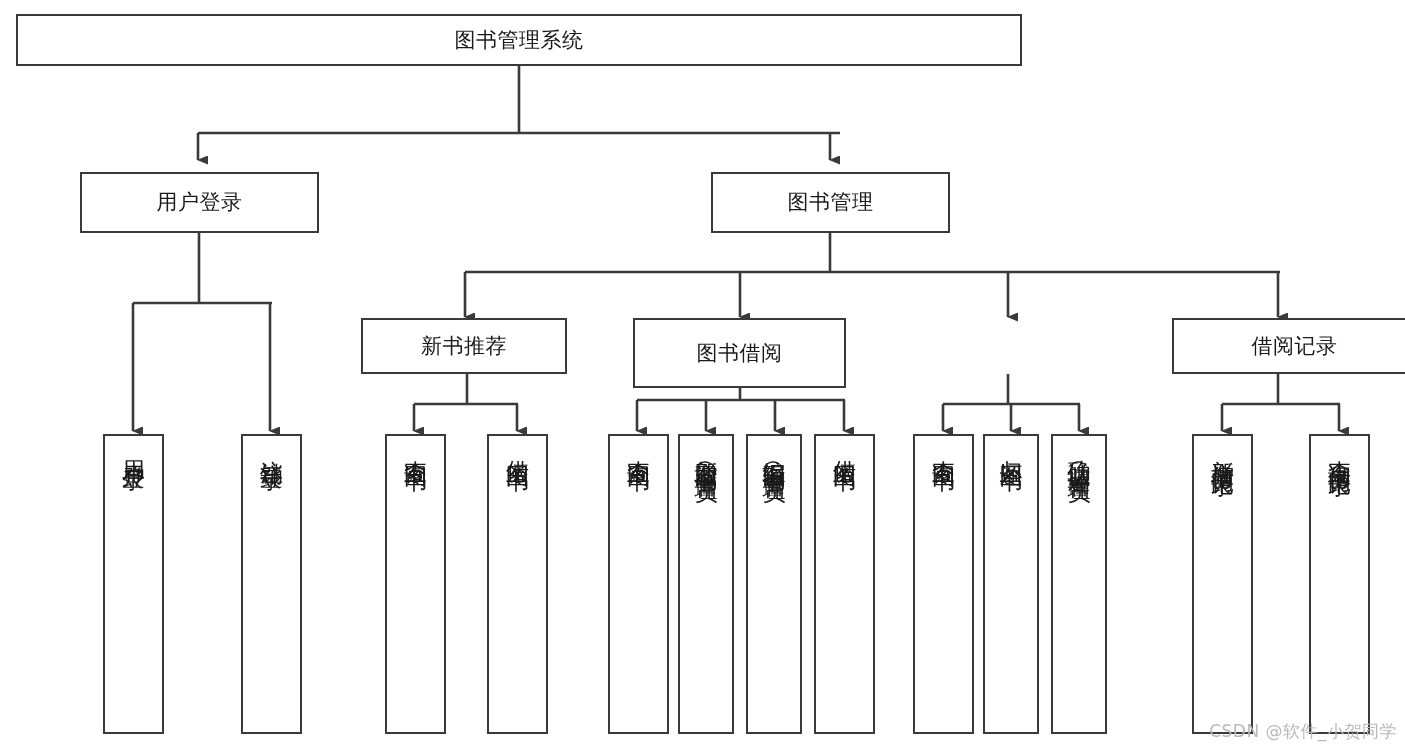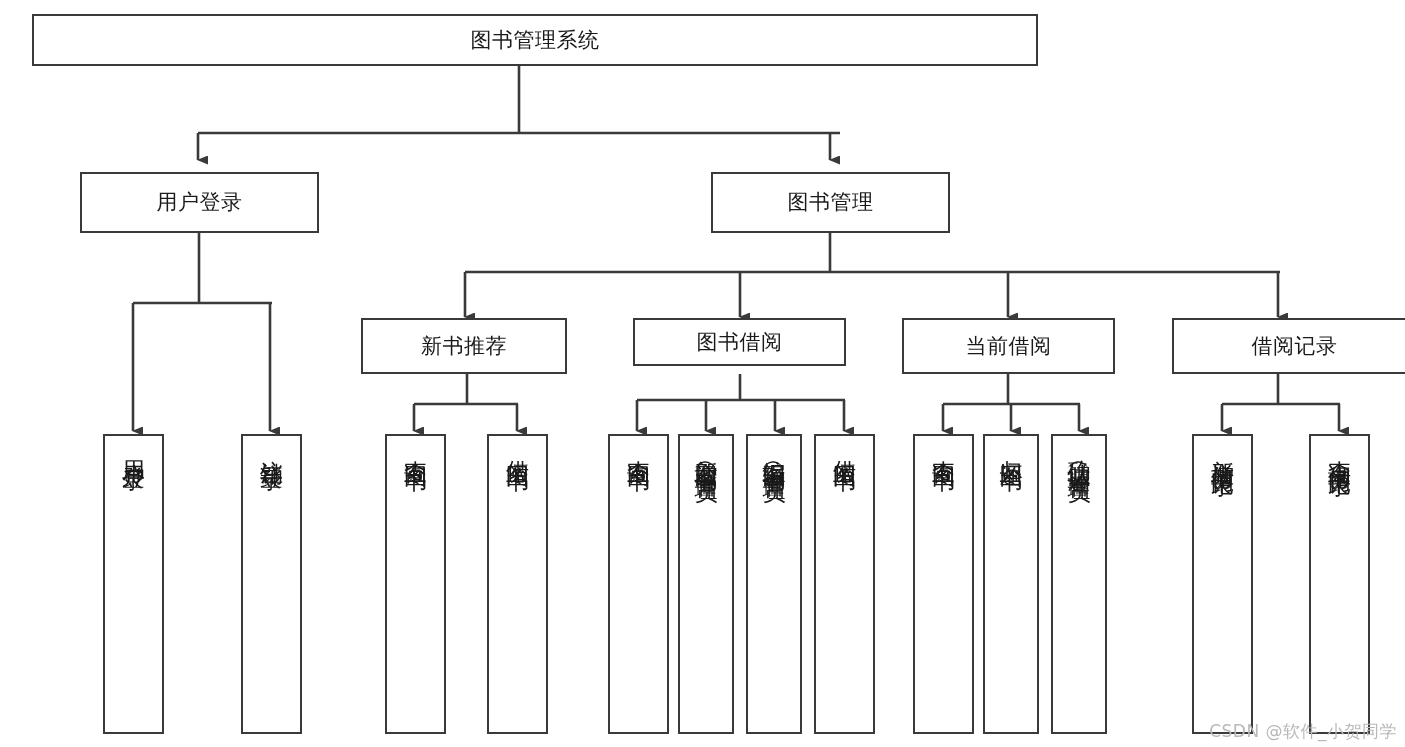--- a/index.html
+++ b/index.html
@@ -116,39 +116,36 @@
       <path d="M1011,404 L1011,431" marker-end="url(#arrowhead)"></path>
       <path d="M1079,404 L1079,431" marker-end="url(#arrowhead)"></path>
 
       <path d="M1278,374 L1278,404"></path>
       <path d="M1222,404 L1340,404"></path>
       <path d="M1222,404 L1222,431" marker-end="url(#arrowhead)"></path>
       <path d="M1339,404 L1339,431" marker-end="url(#arrowhead)"></path>
     </g>
   </svg>
 
-  <div class="node-box horiz" style="left:32px; top:14px; width:1006px; height:52px;">
+  <div class="node-box horiz" style="left:16px; top:14px; width:1006px; height:52px;">
     <span class="node-label">图书管理系统</span>
   </div>
 
   <div class="node-box horiz" style="left:80px; top:172px; width:239px; height:61px;">
     <span class="node-label">用户登录</span>
   </div>
   <div class="node-box horiz" style="left:711px; top:172px; width:239px; height:61px;align-items:center;">
     <span class="node-label">图书管理</span>
   </div>
 
   <div class="node-box horiz" style="left:361px; top:318px; width:206px; height:56px;">
     <span class="node-label">新书推荐</span>
   </div>
-  <div class="node-box horiz" style="left:633px; top:318px; width:213px; height:48px;">
+  <div class="node-box horiz" style="left:633px; top:318px; width:213px; height:70px;">
     <span class="node-label">图书借阅</span>
-  </div>
-  <div class="node-box horiz" style="left:902px; top:318px; width:213px; height:56px;">
-    <span class="node-label">当前借阅</span>
   </div>
   <div class="node-box horiz" style="left:1172px; top:318px; width:245px; height:56px;">
     <span class="node-label">借阅记录</span>
   </div>
 
   <div class="node-box vert" style="left:103px; top:434px; width:61px; height:300px;">
     <span class="node-label">用户登录</span>
   </div>
   <div class="node-box vert" style="left:241px; top:434px; width:61px; height:300px;">
     <span class="node-label">注销登录</span>

